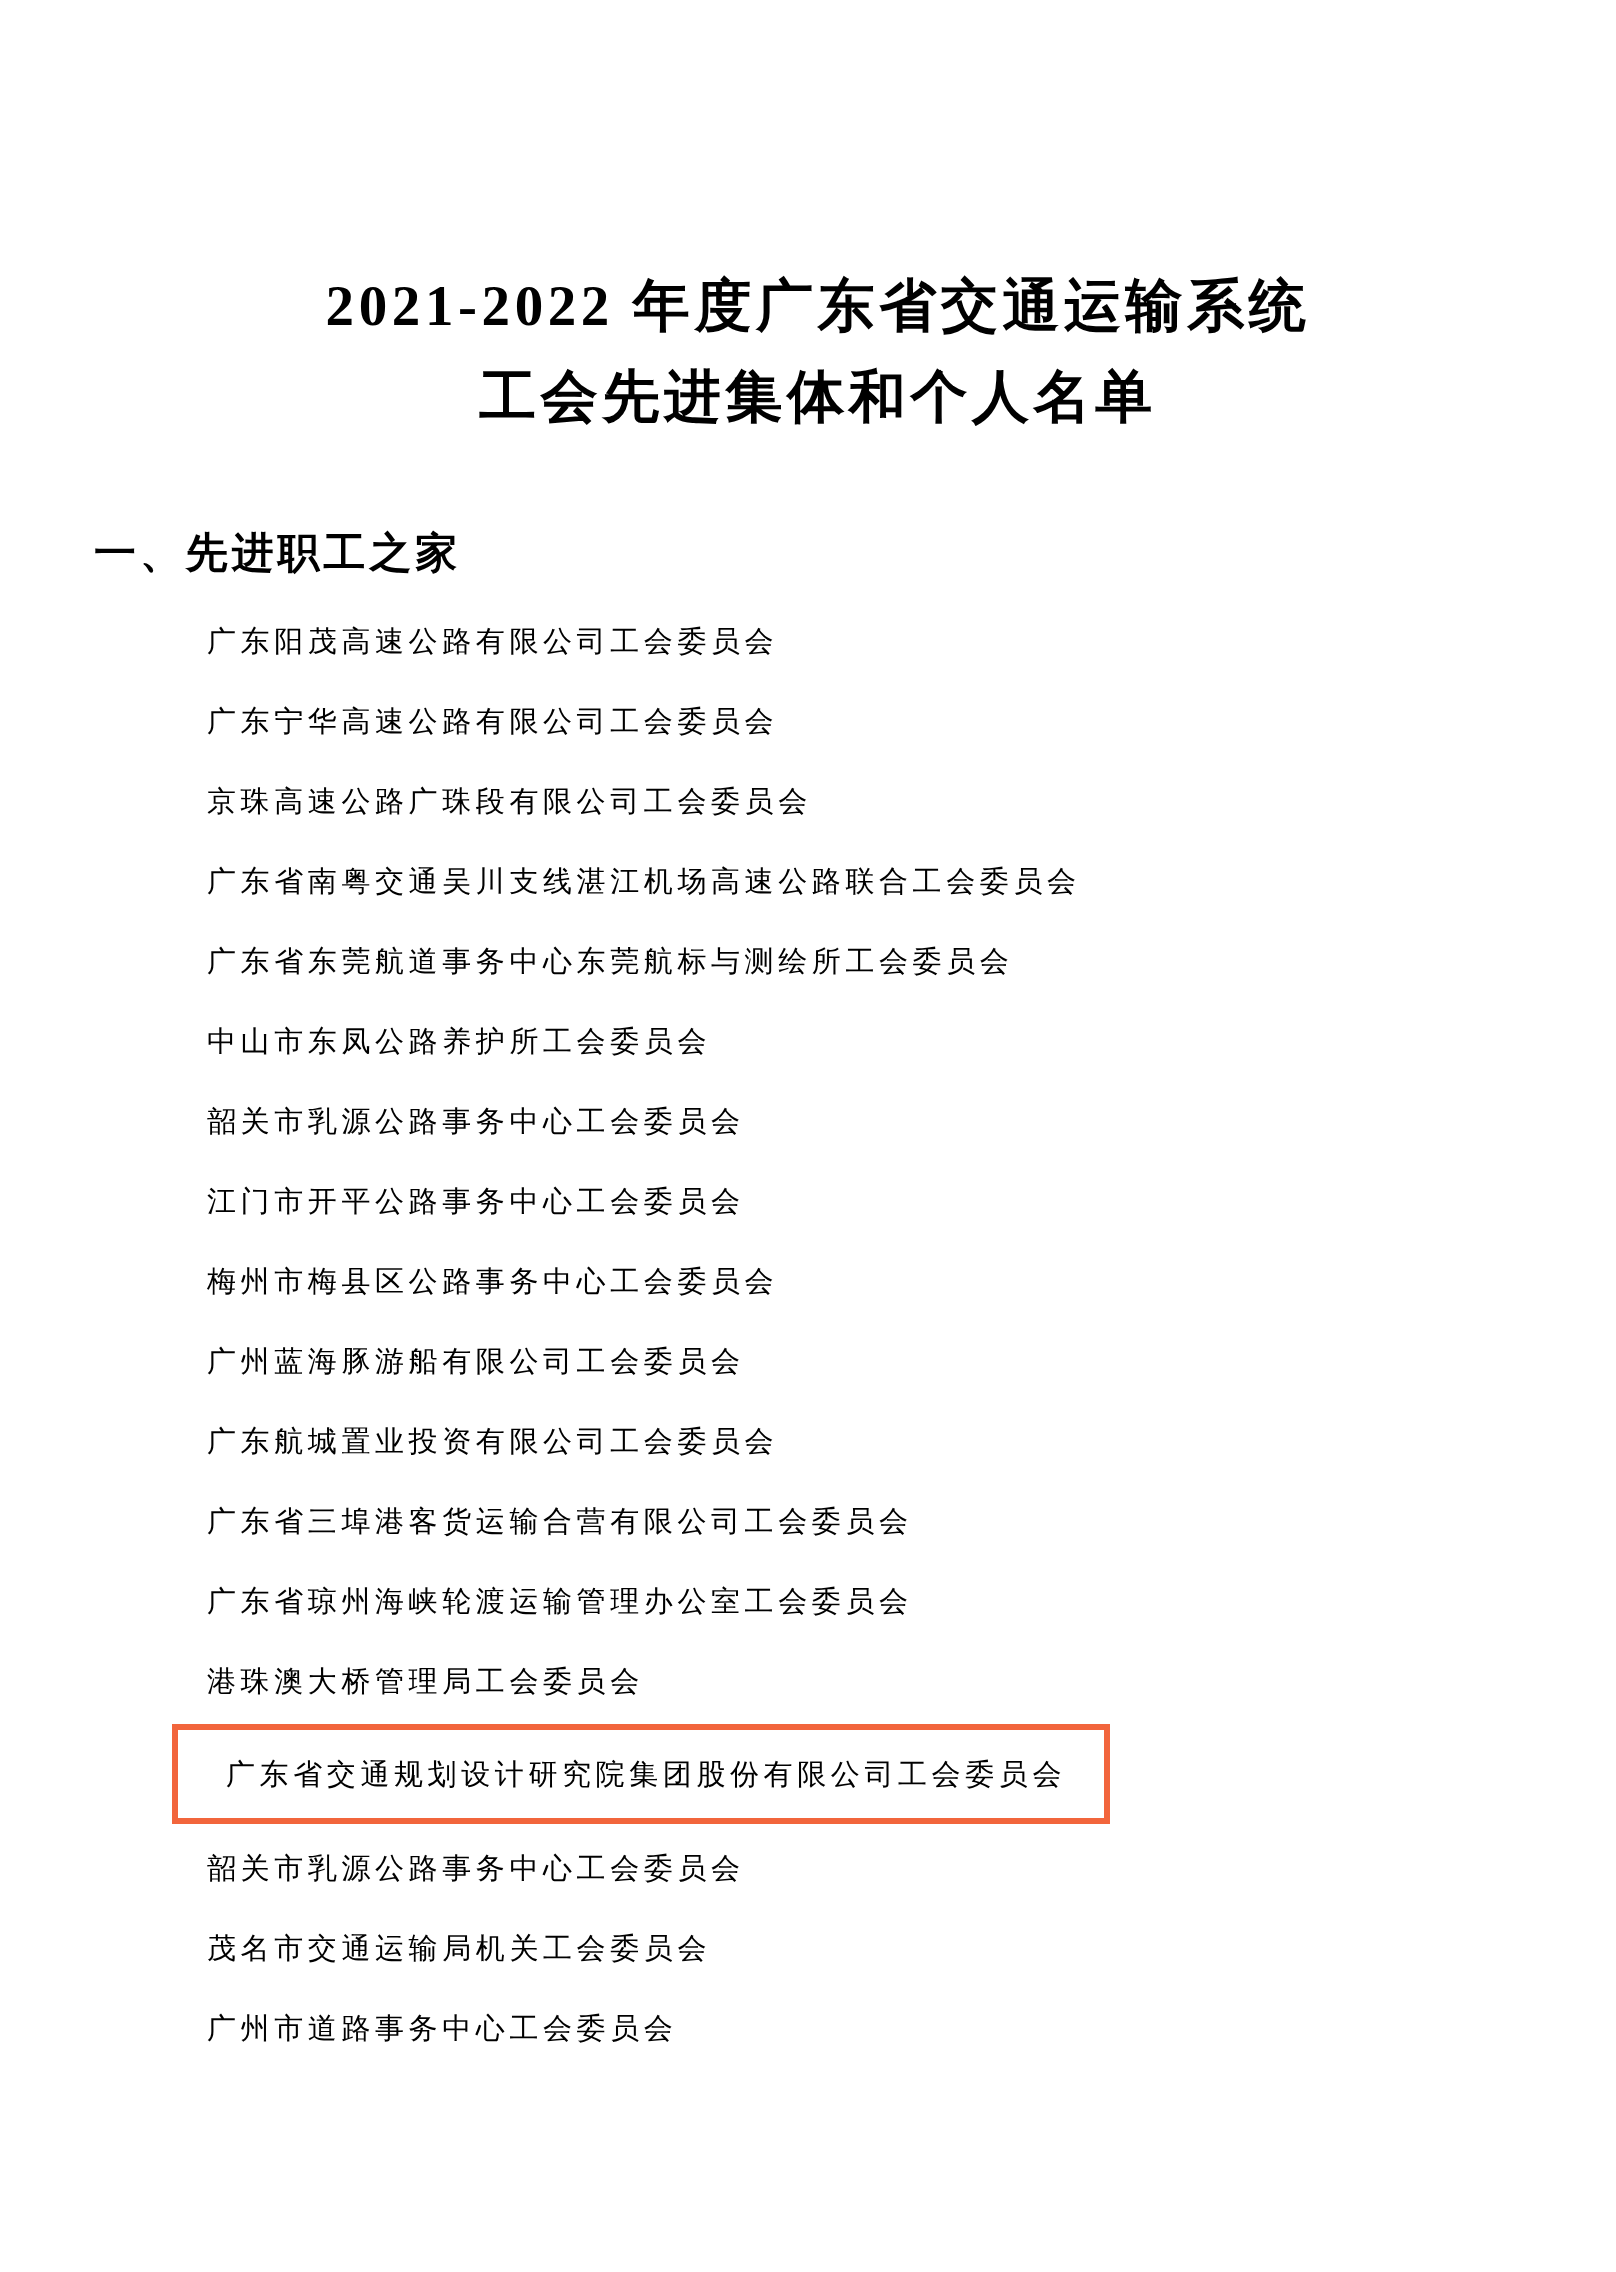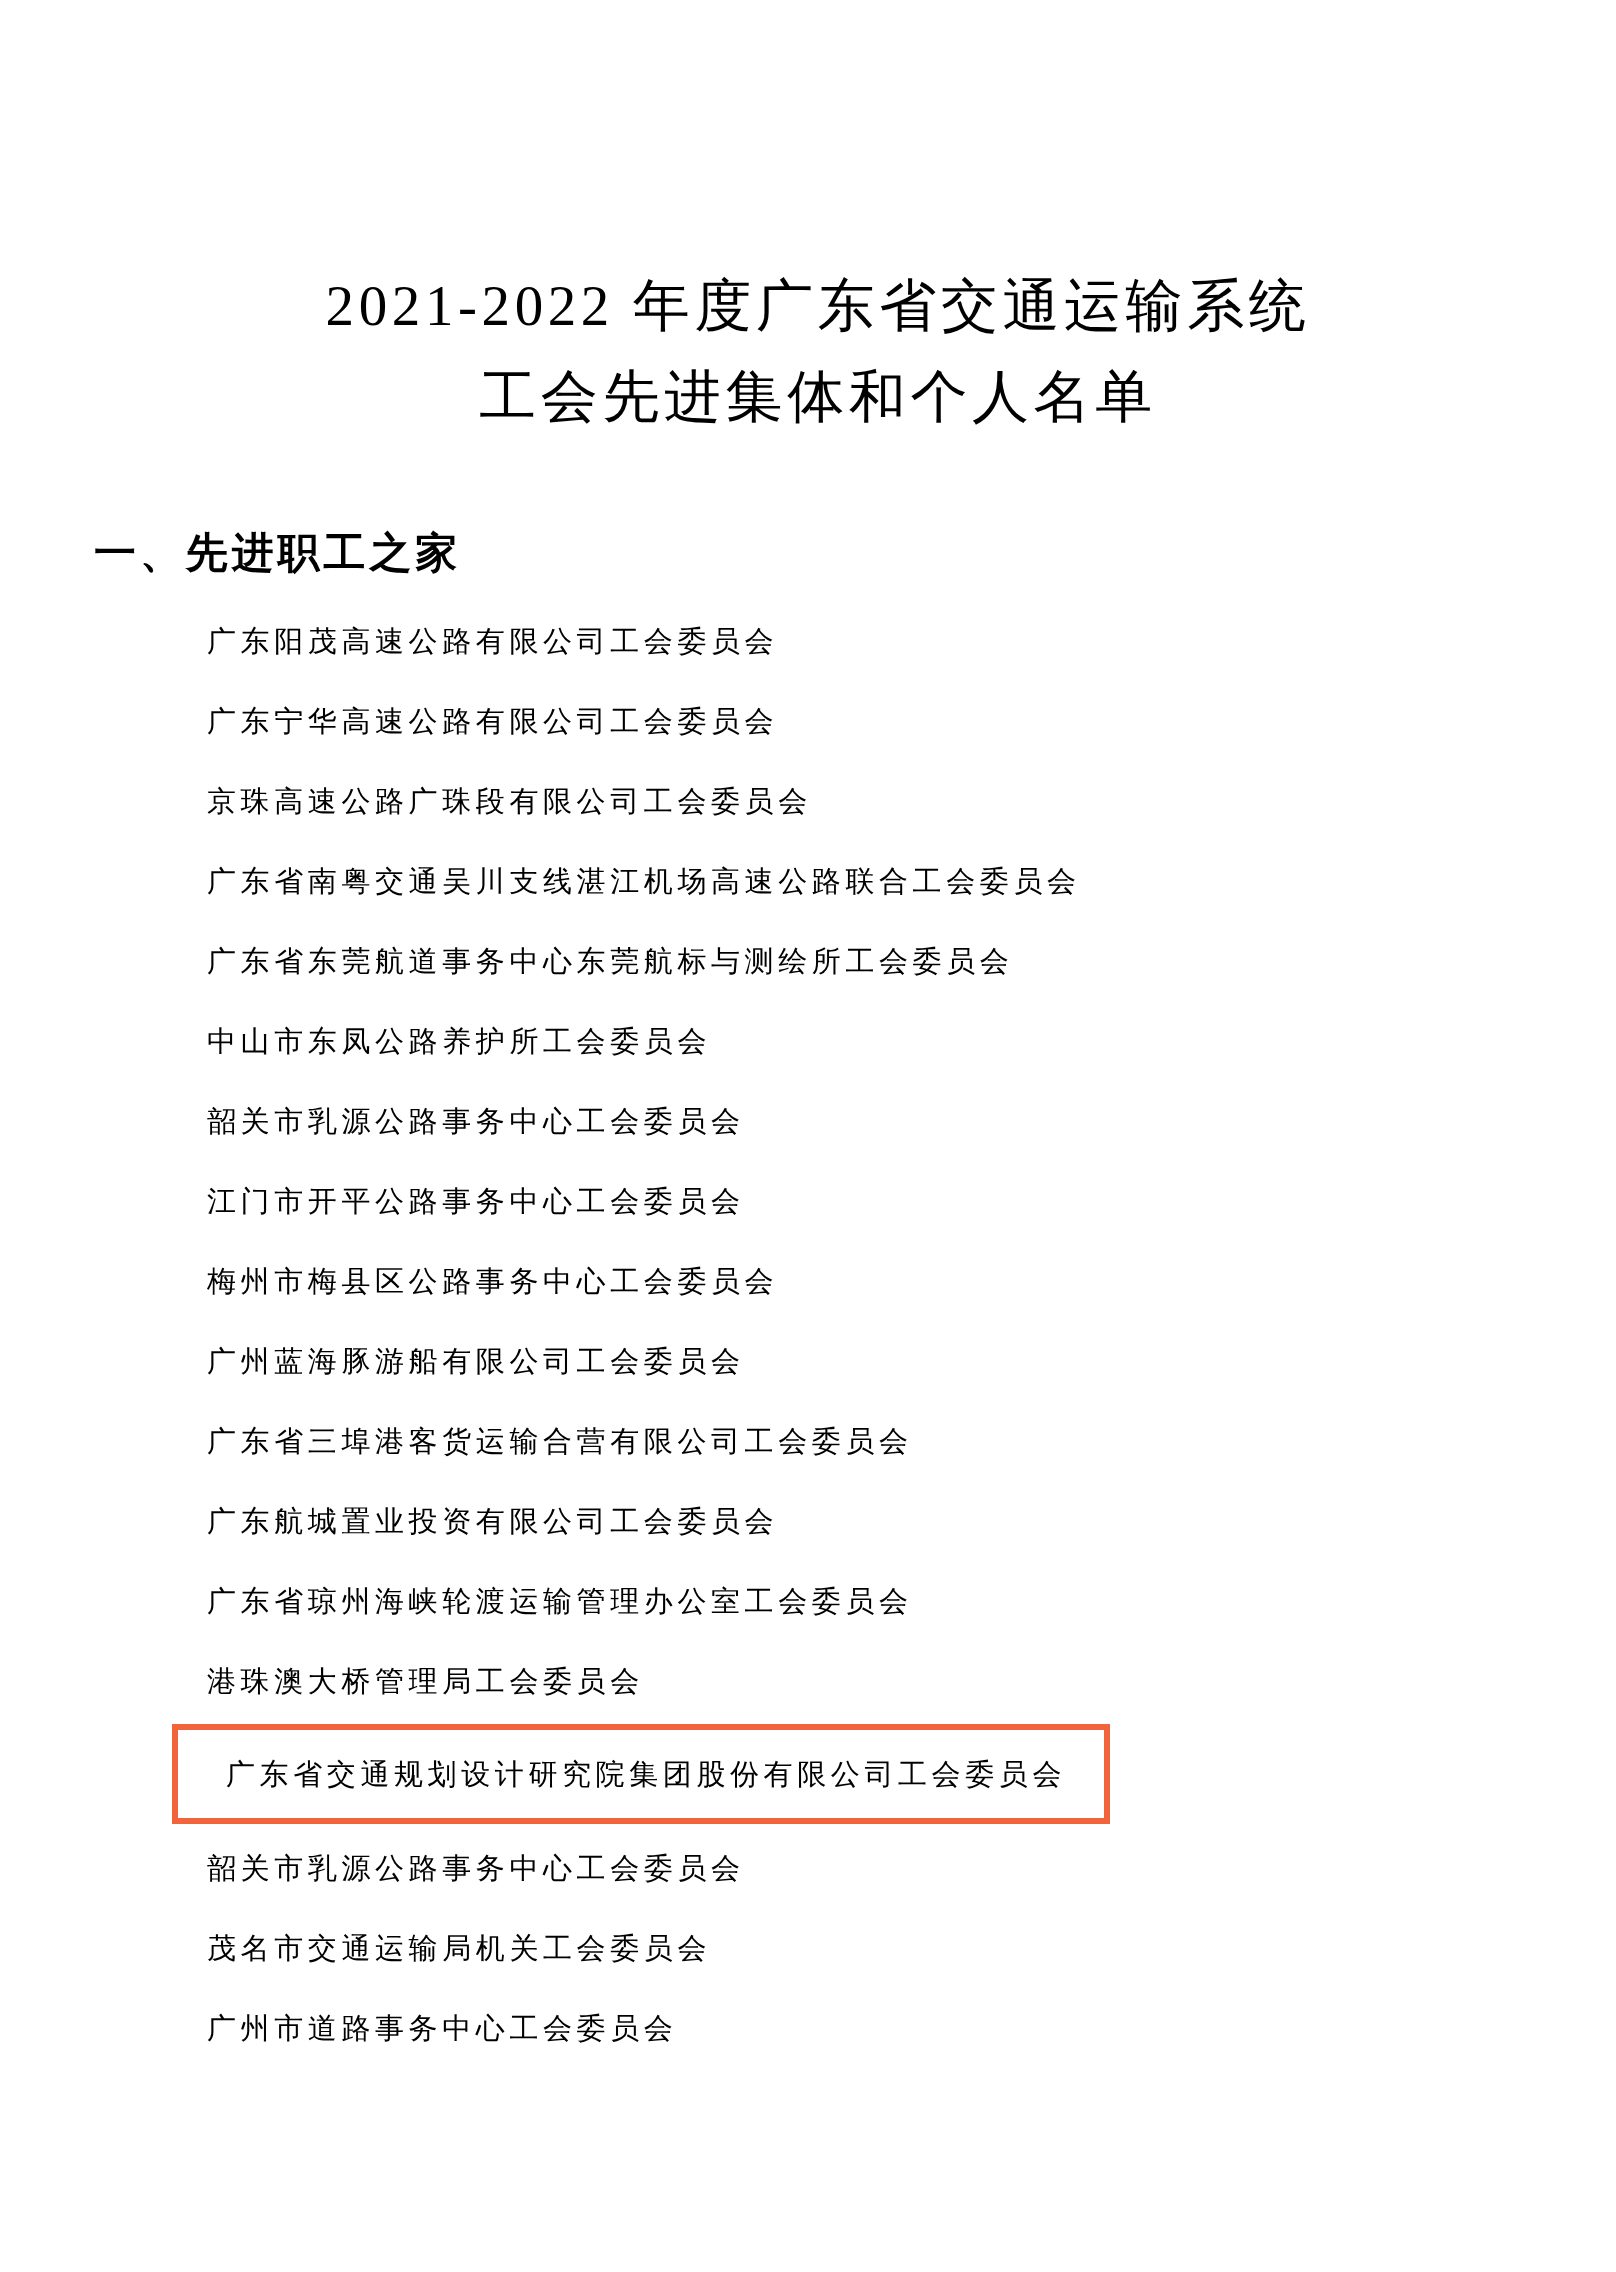--- a/index.html
+++ b/index.html
@@ -15,21 +15,21 @@
     color: #000000;
     font-family: "Liberation Serif", "DejaVu Serif", serif;
     overflow: hidden;
   }
   .title-block {
     padding-top: 260px;
     text-align: center;
   }
   .title-line {
     font-size: 57px;
-    font-weight: normal;
+    font-weight: bold;
     line-height: 91px;
     letter-spacing: 4.6px;
     white-space: nowrap;
     padding-left: 20px;
   }
   .section-heading {
     margin: 83px 0 0 94px;
     font-size: 42px;
     font-weight: bold;
     letter-spacing: 3.9px;
@@ -71,22 +71,22 @@
     <div class="list-item">广东阳茂高速公路有限公司工会委员会</div>
     <div class="list-item">广东宁华高速公路有限公司工会委员会</div>
     <div class="list-item">京珠高速公路广珠段有限公司工会委员会</div>
     <div class="list-item">广东省南粤交通吴川支线湛江机场高速公路联合工会委员会</div>
     <div class="list-item">广东省东莞航道事务中心东莞航标与测绘所工会委员会</div>
     <div class="list-item">中山市东凤公路养护所工会委员会</div>
     <div class="list-item">韶关市乳源公路事务中心工会委员会</div>
     <div class="list-item">江门市开平公路事务中心工会委员会</div>
     <div class="list-item">梅州市梅县区公路事务中心工会委员会</div>
     <div class="list-item">广州蓝海豚游船有限公司工会委员会</div>
+    <div class="list-item">广东航城置业投资有限公司工会委员会</div>
     <div class="list-item">广东省三埠港客货运输合营有限公司工会委员会</div>
-    <div class="list-item">广东航城置业投资有限公司工会委员会</div>
     <div class="list-item">广东省琼州海峡轮渡运输管理办公室工会委员会</div>
     <div class="list-item">港珠澳大桥管理局工会委员会</div>
 
     <div class="highlight-box" style="border-color: rgb(242, 101, 60); padding-left: 48px;">
       <div class="list-item">广东省交通规划设计研究院集团股份有限公司工会委员会</div>
     </div>
 
     <div class="list-item">韶关市乳源公路事务中心工会委员会</div>
     <div class="list-item">茂名市交通运输局机关工会委员会</div>
     <div class="list-item">广州市道路事务中心工会委员会</div>

